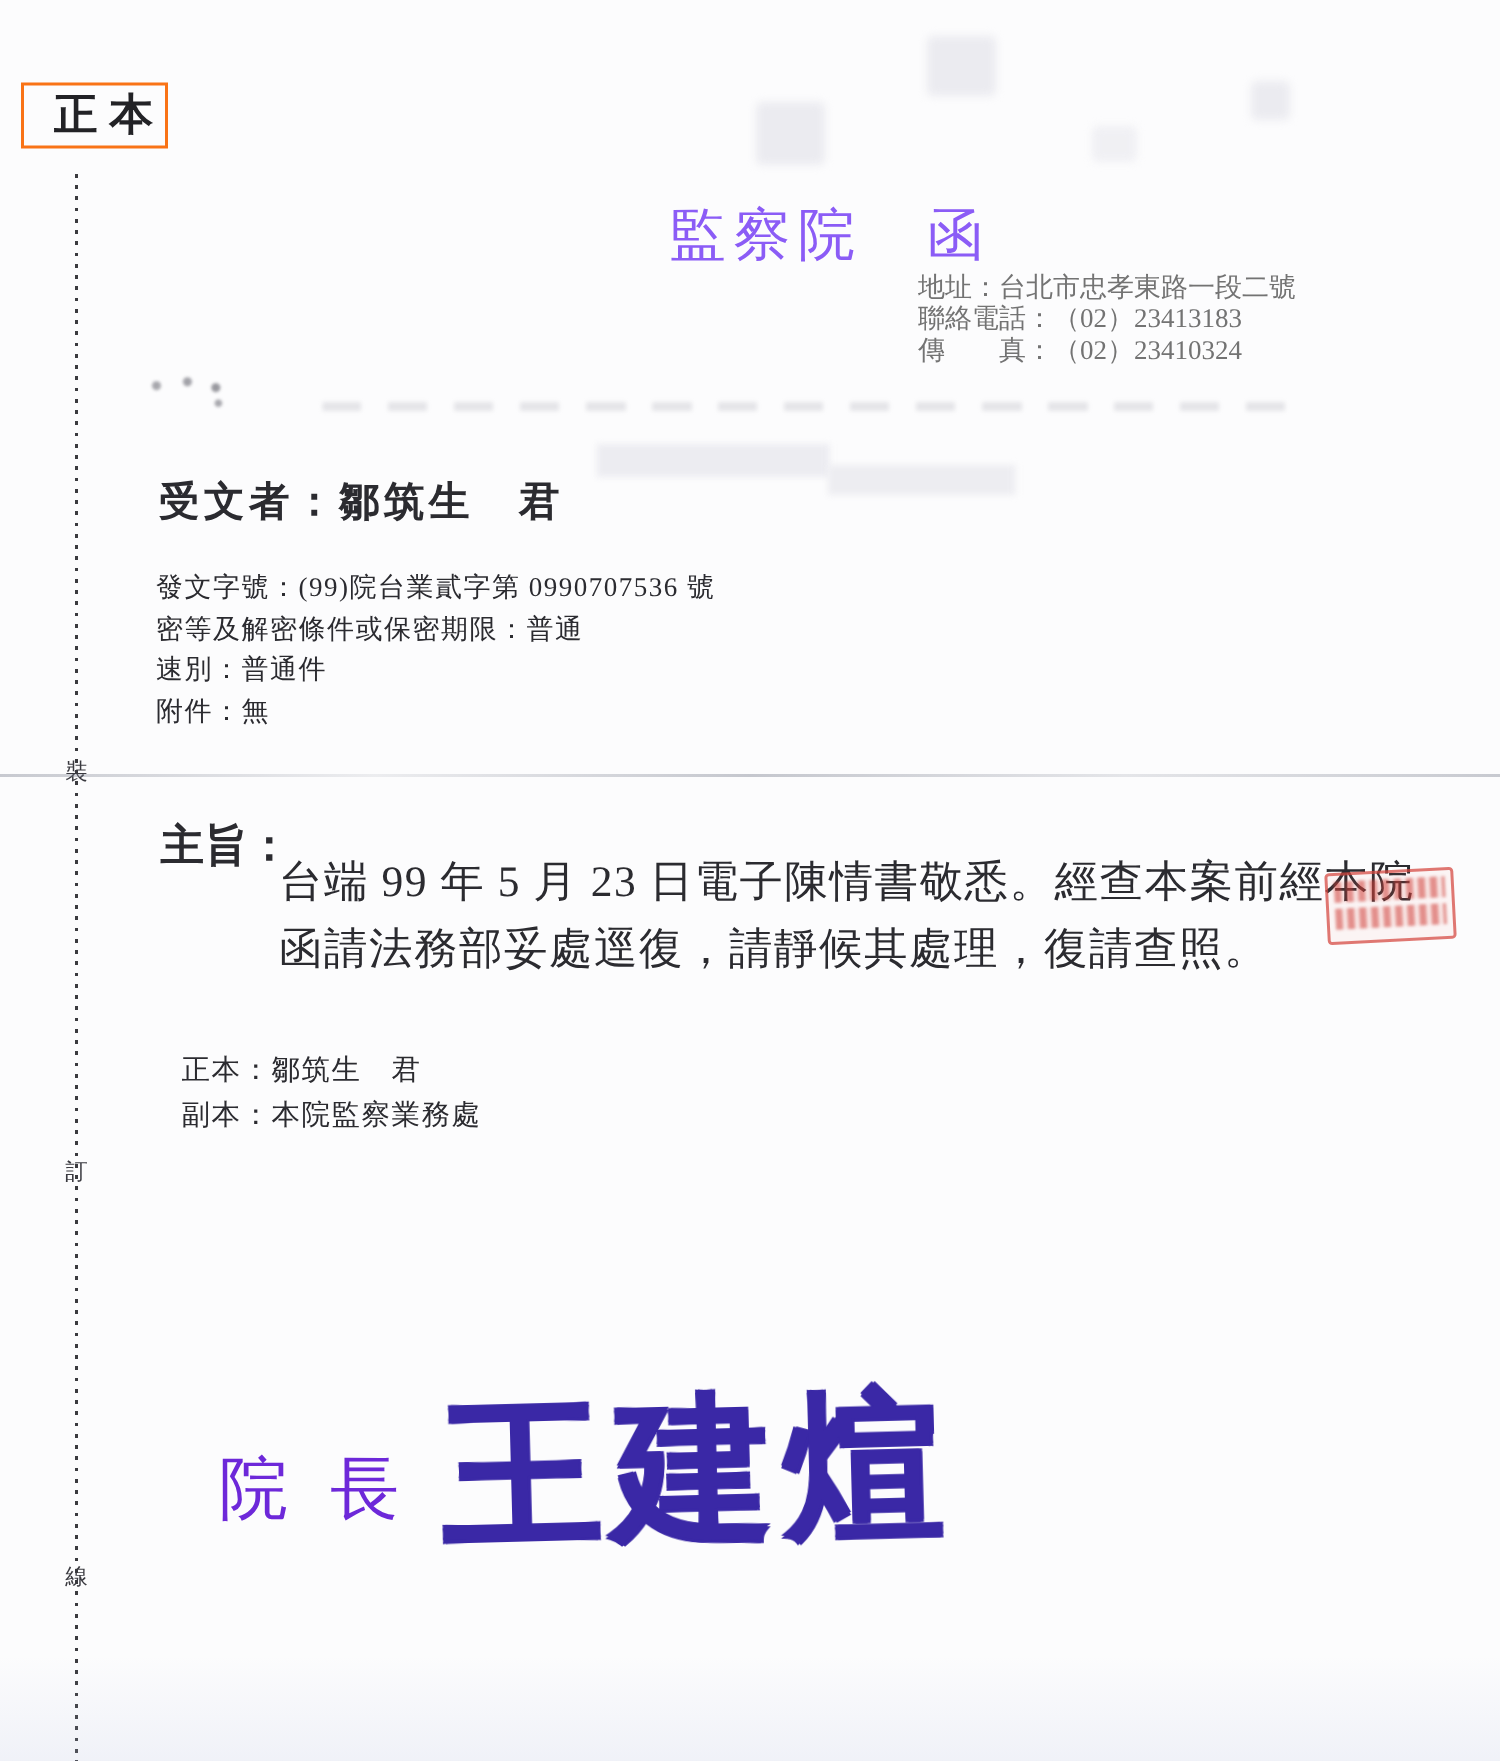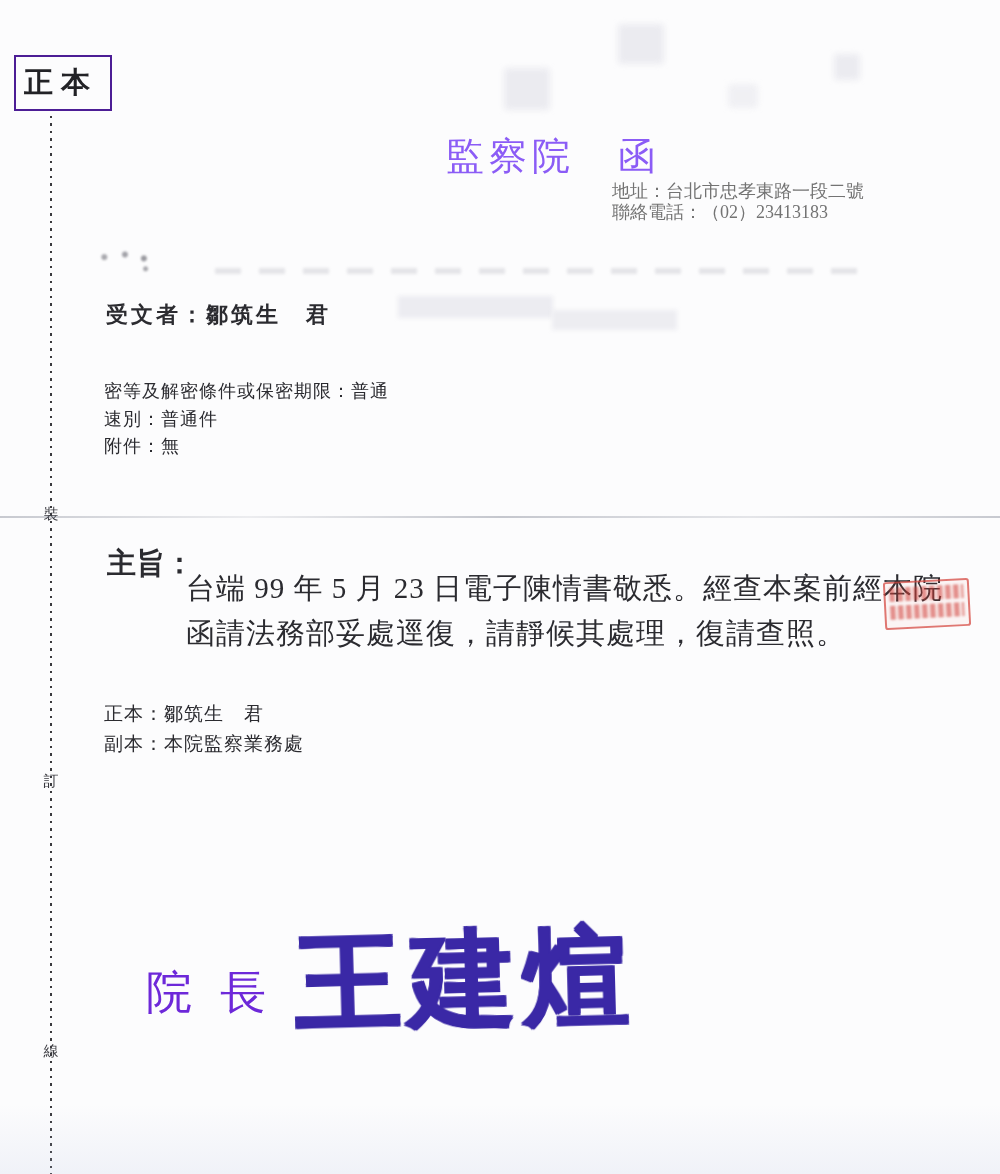--- a/index.html
+++ b/index.html
@@ -8,23 +8,23 @@
     width:1000px; height:1174px;
     margin:0 auto;
     background:#fcfcfd;
     font-family:"Liberation Serif","DejaVu Serif",serif;
     color:#2b2b30;
     overflow:hidden;
   }
 
   
   .copy-box {
-    position:absolute; left:14px; top:55px; width:98px; height:56px;
-    border:2px solid #4c1d95; box-sizing:border-box;
-    display:flex; align-items:center; justify-content:flex-start;
+    position:absolute; left:14px; top:55px; width:98px; height:44px;
+    border:2px solid #f97316; box-sizing:border-box;
+    display:flex; align-items:center; justify-content:flex-end;
     font-size:29px; font-weight:600; letter-spacing:8px; padding-left:8px;
     color:#222226;
   }
 
   
   .binding-line {
     position:absolute; left:50px; top:116px; width:2px; height:1058px;
     background:repeating-linear-gradient(to bottom,#3a3a3e 0 2.5px,transparent 2.5px 7.5px);
   }
   .binding-mark {
@@ -40,22 +40,22 @@
     font-size:38px; font-weight:400; letter-spacing:5px; color:#8b5cf6;
     white-space:nowrap;
   }
 
   .agency-info {
     position:absolute; left:612px; top:181px;
     font-size:18px; line-height:21px; color:#737373; white-space:nowrap;
   }
 
   .recipient {
-    position:absolute; left:106px; top:300px;
-    font-size:22px; font-weight:600; letter-spacing:3px; white-space:nowrap;
+    position:absolute; left:106px; top:316px;
+    font-size:27px; font-weight:600; letter-spacing:3px; white-space:nowrap;
   }
 
   .meta {
     position:absolute; left:104px; top:378px;
     font-size:18px; line-height:27.5px; letter-spacing:1px; white-space:nowrap;
   }
 
   .fold-line {
     position:absolute; left:0; top:516px; width:1000px; height:2px;
     background:linear-gradient(90deg,
@@ -81,21 +81,21 @@
     transform:rotate(-3deg); box-sizing:border-box;
     background:rgba(240,120,110,.06);
   }
   .stamp-row {
     height:14px; margin:4px 4px 0 4px; filter:blur(1.1px); opacity:.85;
     background:repeating-linear-gradient(90deg,
       rgba(208,62,55,.65) 0 5px, rgba(208,62,55,.10) 5px 8px);
   }
 
   .distribution {
-    position:absolute; left:104px; top:699px;
+    position:absolute; left:121px; top:699px;
     font-size:19px; line-height:30px; letter-spacing:1px; white-space:nowrap;
   }
 
   .sig-title {
     position:absolute; left:146px; top:962px;
     font-size:46px; letter-spacing:28px; color:#6d28d9; font-weight:500;
     white-space:nowrap;
   }
   .sig-name {
     position:absolute; left:294px; top:908px;
@@ -143,25 +143,27 @@
   <div class="binding-line"></div>
   <div class="binding-mark bm-zhuang">裝</div>
   <div class="binding-mark bm-ding">訂</div>
   <div class="binding-mark bm-xian">線</div>
 
   <div class="doc-title">監察院　函</div>
 
   <div class="agency-info">
     <div>地址：台北市忠孝東路一段二號</div>
     <div>聯絡電話：（02）23413183</div>
+    <div>傳　　真：（02）23410324</div>
   </div>
 
   <div class="recipient">受文者：鄒筑生　君</div>
 
   <div class="meta">
+    <div>發文字號：(99)院台業貳字第 0990707536 號</div>
     <div>密等及解密條件或保密期限：普通</div>
     <div>速別：普通件</div>
     <div>附件：無</div>
   </div>
 
   <div class="fold-line"></div>
 
   <div class="subject-label">主旨：</div>
   <div class="subject-lines">
     <div>台端 99 年 5 月 23 日電子陳情書敬悉。經查本案前經本院</div>

